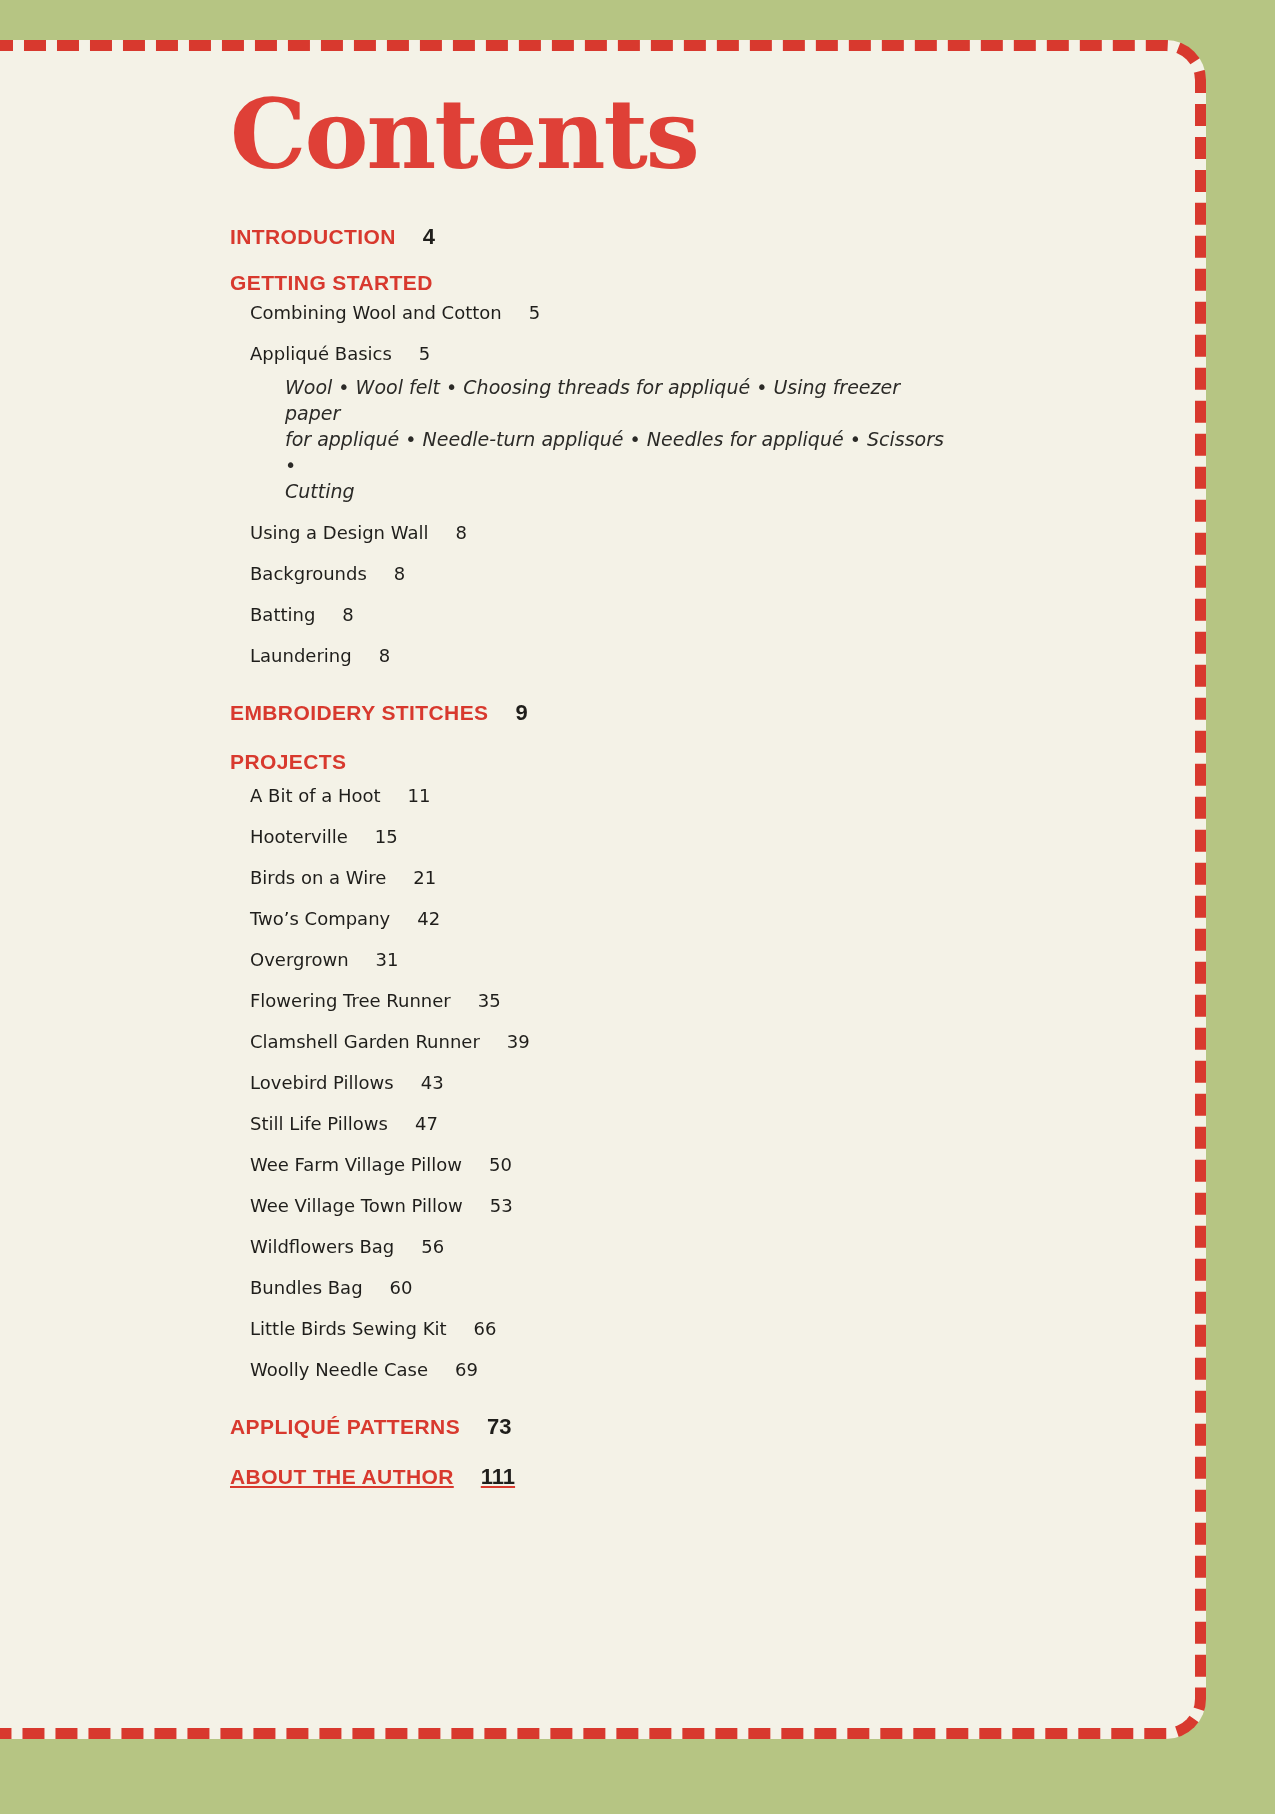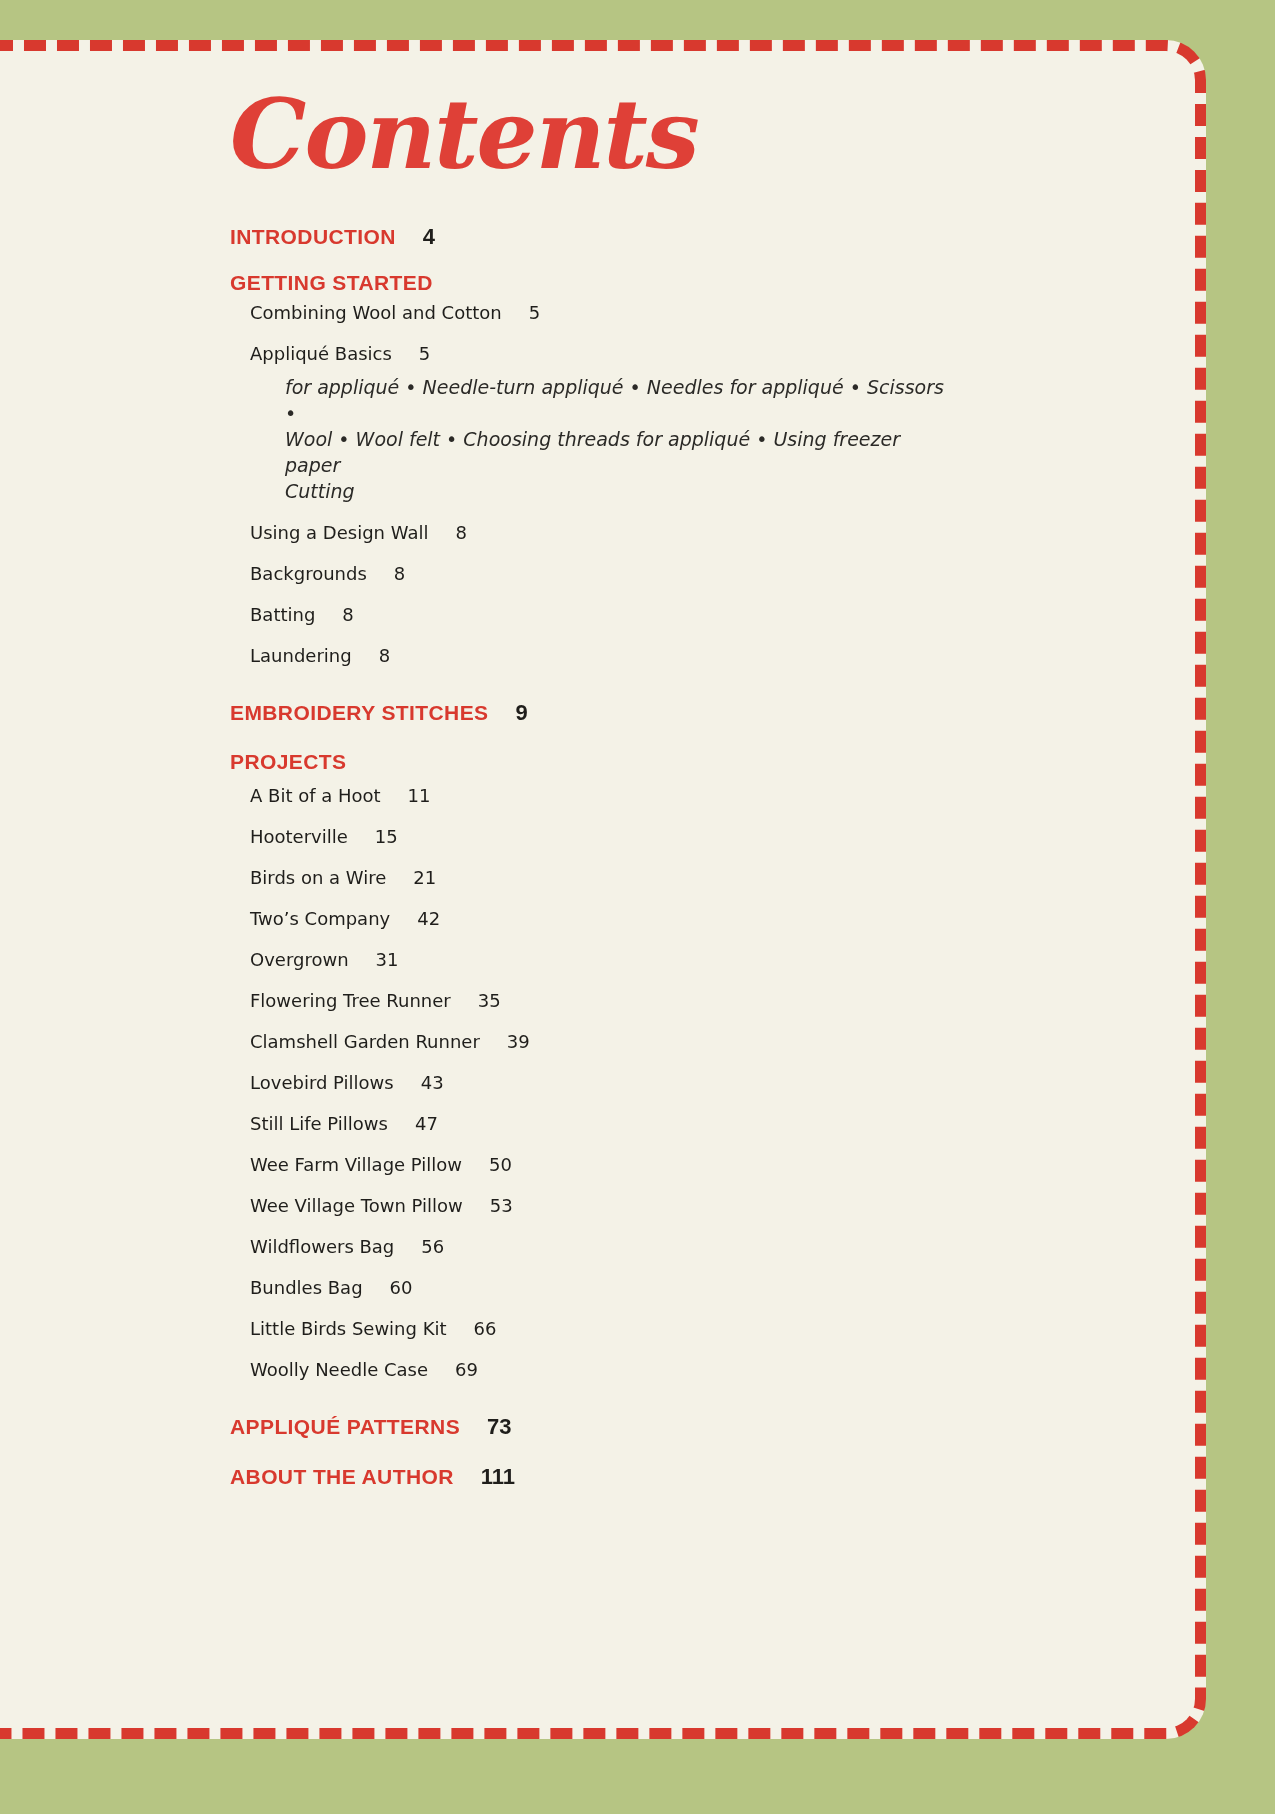--- a/index.html
+++ b/index.html
@@ -10,32 +10,32 @@
     box-sizing:border-box;background:#f4f2e7;
     border:11px dashed #d8392e;border-radius:40px;
   }
   .content{
     position:absolute;left:230px;top:88px;width:720px;
     display:flex;flex-direction:column;align-items:flex-start;
   }
   .title{
     font-family:"DejaVu Serif",serif;font-weight:bold;
     font-size:96px;line-height:0.98;letter-spacing:-2px;
-    color:#df4037;margin:0 5px 42px 0;font-style:italic;
+    color:#df4037;margin:0 5px 42px 0;
   }
   .row{display:flex;align-items:baseline;white-space:nowrap;}
   .header{font-weight:bold;font-size:21px;line-height:26px;letter-spacing:0.4px;color:#d8392e;}
   .hnum{font-weight:bold;font-size:22px;color:#1f1e1b;margin-left:27px;letter-spacing:0;}
   .entry{font-family:"DejaVu Sans",sans-serif;font-size:18px;line-height:26px;color:#1f1e1b;margin-left:20px;}
   .enum{margin-left:27px;}
   .subtopics{
     font-family:"DejaVu Sans",sans-serif;font-style:italic;
     font-size:19px;line-height:26px;color:#2b2a27;margin-left:55px;
   }
-  .g0{margin-bottom:0;}
+  .g0{margin-bottom:0;text-decoration:underline;}
   .g2{margin-bottom:8px;}
   .g4{margin-bottom:4px;}
   .g15{margin-bottom:15px;}
   .g16{margin-bottom:16px;}
   .g17{margin-bottom:7px;}
   .g20{margin-bottom:20px;}
   .g23{margin-bottom:23px;}
   .g24{margin-bottom:24px;}
   .g31{margin-bottom:31px;text-align:center;}
 </style>
@@ -61,22 +61,22 @@
       <span>Combining Wool and Cotton</span>
       <span class="enum">5</span>
     </div>
 
     <div class="row entry g17">
       <span>Appliqué Basics</span>
       <span class="enum">5</span>
     </div>
 
     <div class="subtopics g16">
+      <div>Wool • Wool felt • Choosing threads for appliqué • Using freezer paper</div>
       <div>for appliqué • Needle-turn appliqué • Needles for appliqué • Scissors •</div>
-      <div>Wool • Wool felt • Choosing threads for appliqué • Using freezer paper</div>
       <div>Cutting</div>
     </div>
 
     <div class="row entry g15">
       <span>Using a Design Wall</span>
       <span class="enum">8</span>
     </div>
 
     <div class="row entry g15">
       <span>Backgrounds</span>

